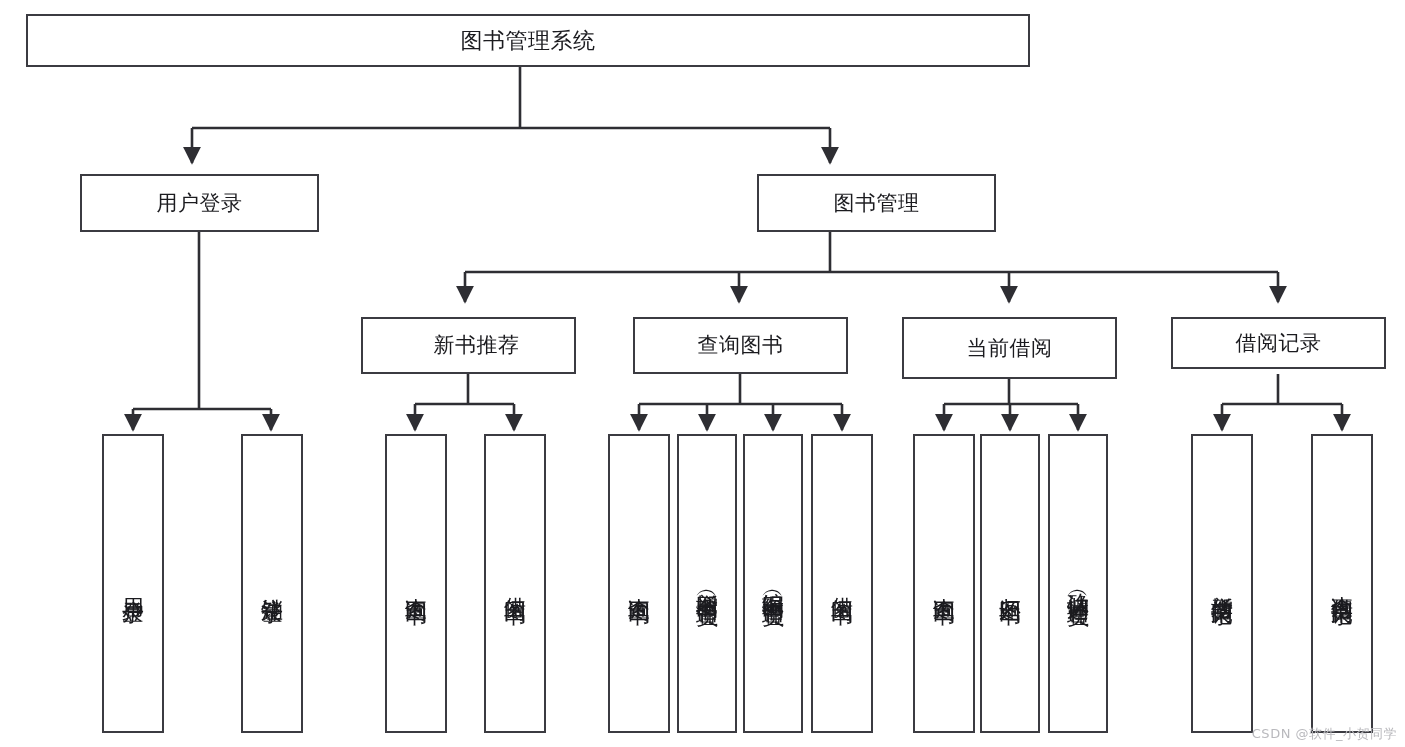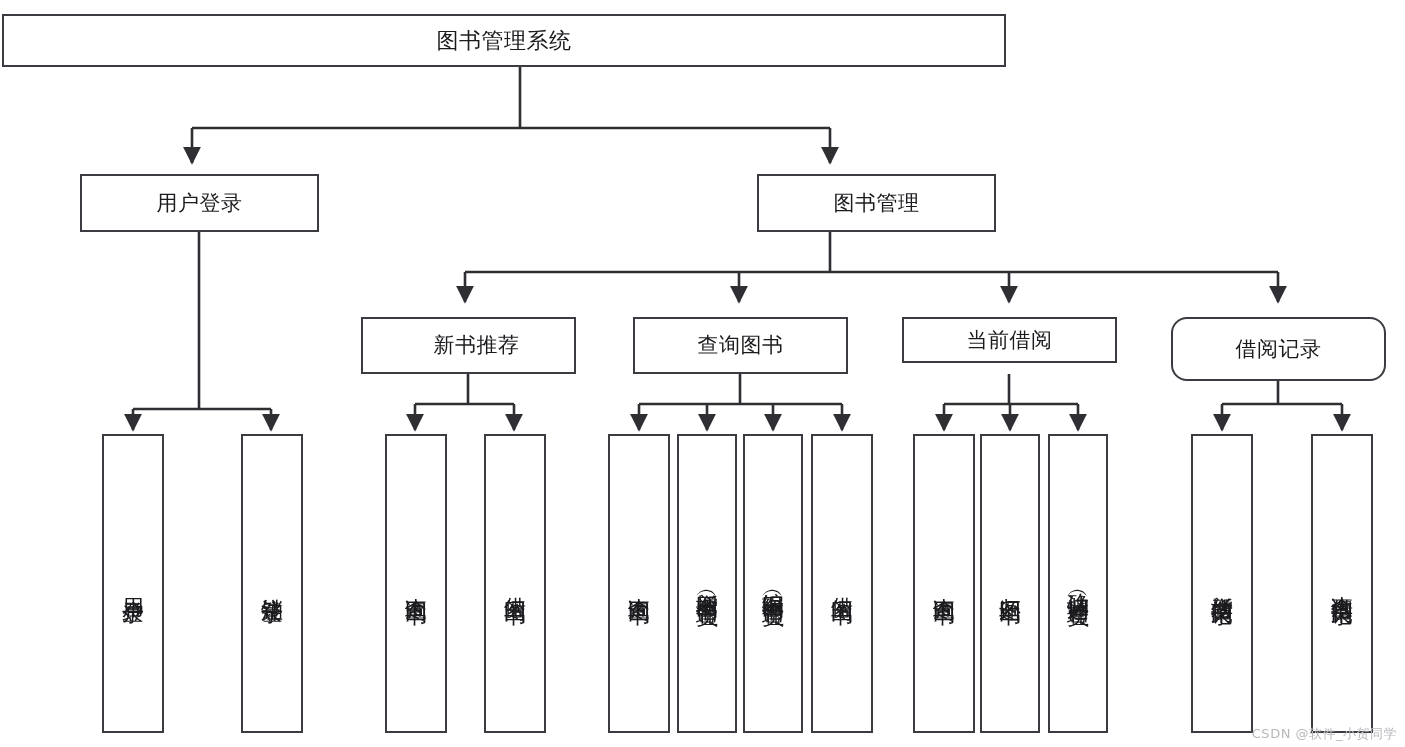--- a/index.html
+++ b/index.html
@@ -123,45 +123,45 @@
       <path d="M 1010 404 L 1010 430" marker-end="url(#arrow)"></path>
       <path d="M 1078 404 L 1078 430" marker-end="url(#arrow)"></path>
 
       <path d="M 1278 374 L 1278 404"></path>
       <path d="M 1222 404 L 1342 404"></path>
       <path d="M 1222 404 L 1222 430" marker-end="url(#arrow)"></path>
       <path d="M 1342 404 L 1342 430" marker-end="url(#arrow)"></path>
     </g>
   </svg>
 
-  <div class="node h title" style="left:2px; top:14px; width:1004px; height:53px;">
+  <div class="node h title" style="left:26px; top:14px; width:1004px; height:53px;">
     <span class="label">图书管理系统</span>
   </div>
 
   <div class="node h" style="left:80px; top:174px; width:239px; height:58px;">
     <span class="label">用户登录</span>
   </div>
 
   <div class="node h" style="left:711px; top:174px; width:239px; height:58px;margin-left:46px;">
     <span class="label">图书管理</span>
   </div>
 
   <div class="node h" style="left:361px; top:317px; width:215px; height:57px;padding-left:16px;">
     <span class="label">新书推荐</span>
   </div>
 
   <div class="node h" style="left:633px; top:317px; width:215px; height:57px;">
     <span class="label">查询图书</span>
   </div>
 
-  <div class="node h" style="left:902px; top:317px; width:215px; height:46px;">
+  <div class="node h" style="left:902px; top:317px; width:215px; height:62px;">
     <span class="label">当前借阅</span>
   </div>
 
-  <div class="node h" style="left:1171px; top:317px; width:215px; height:64px;border-radius:16px;">
+  <div class="node h" style="left:1171px; top:317px; width:215px; height:52px;">
     <span class="label">借阅记录</span>
   </div>
 
   <div class="node v" style="left:102px; top:434px; width:62px; height:299px;">
     <span class="label">用户登录</span>
   </div>
 
   <div class="node v" style="left:241px; top:434px; width:62px; height:299px;">
     <span class="label">注销登录</span>
   </div>

